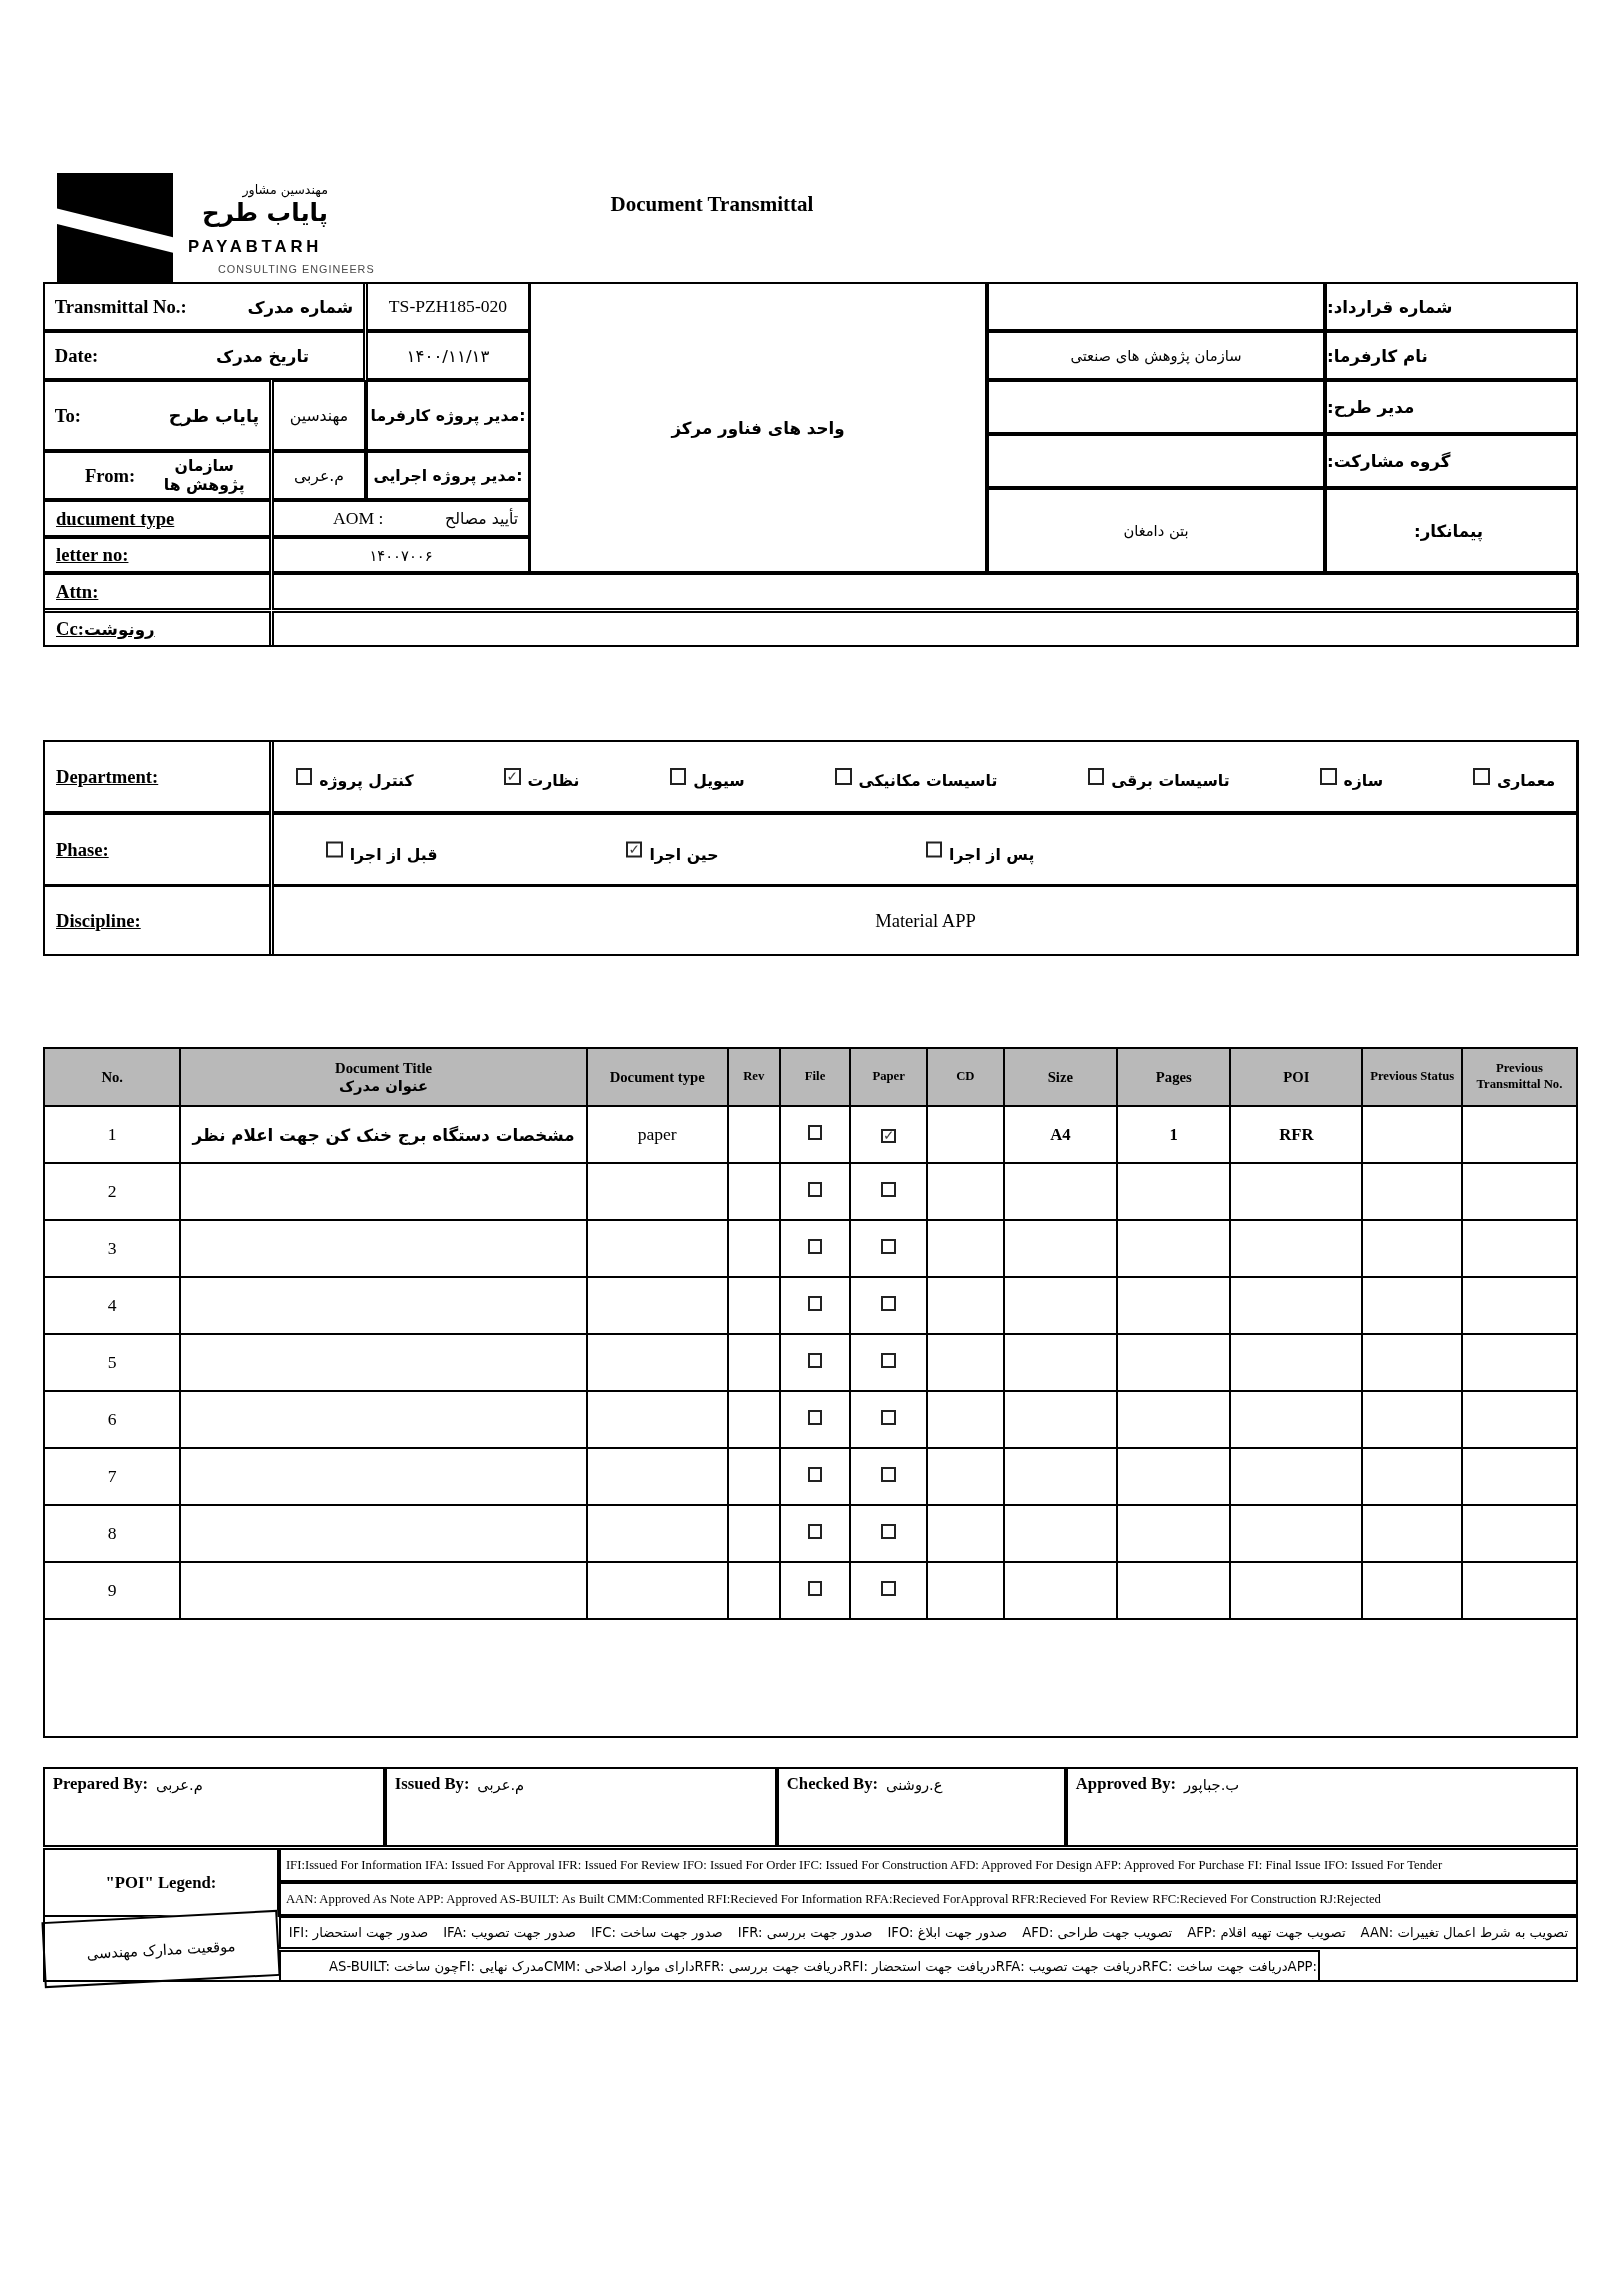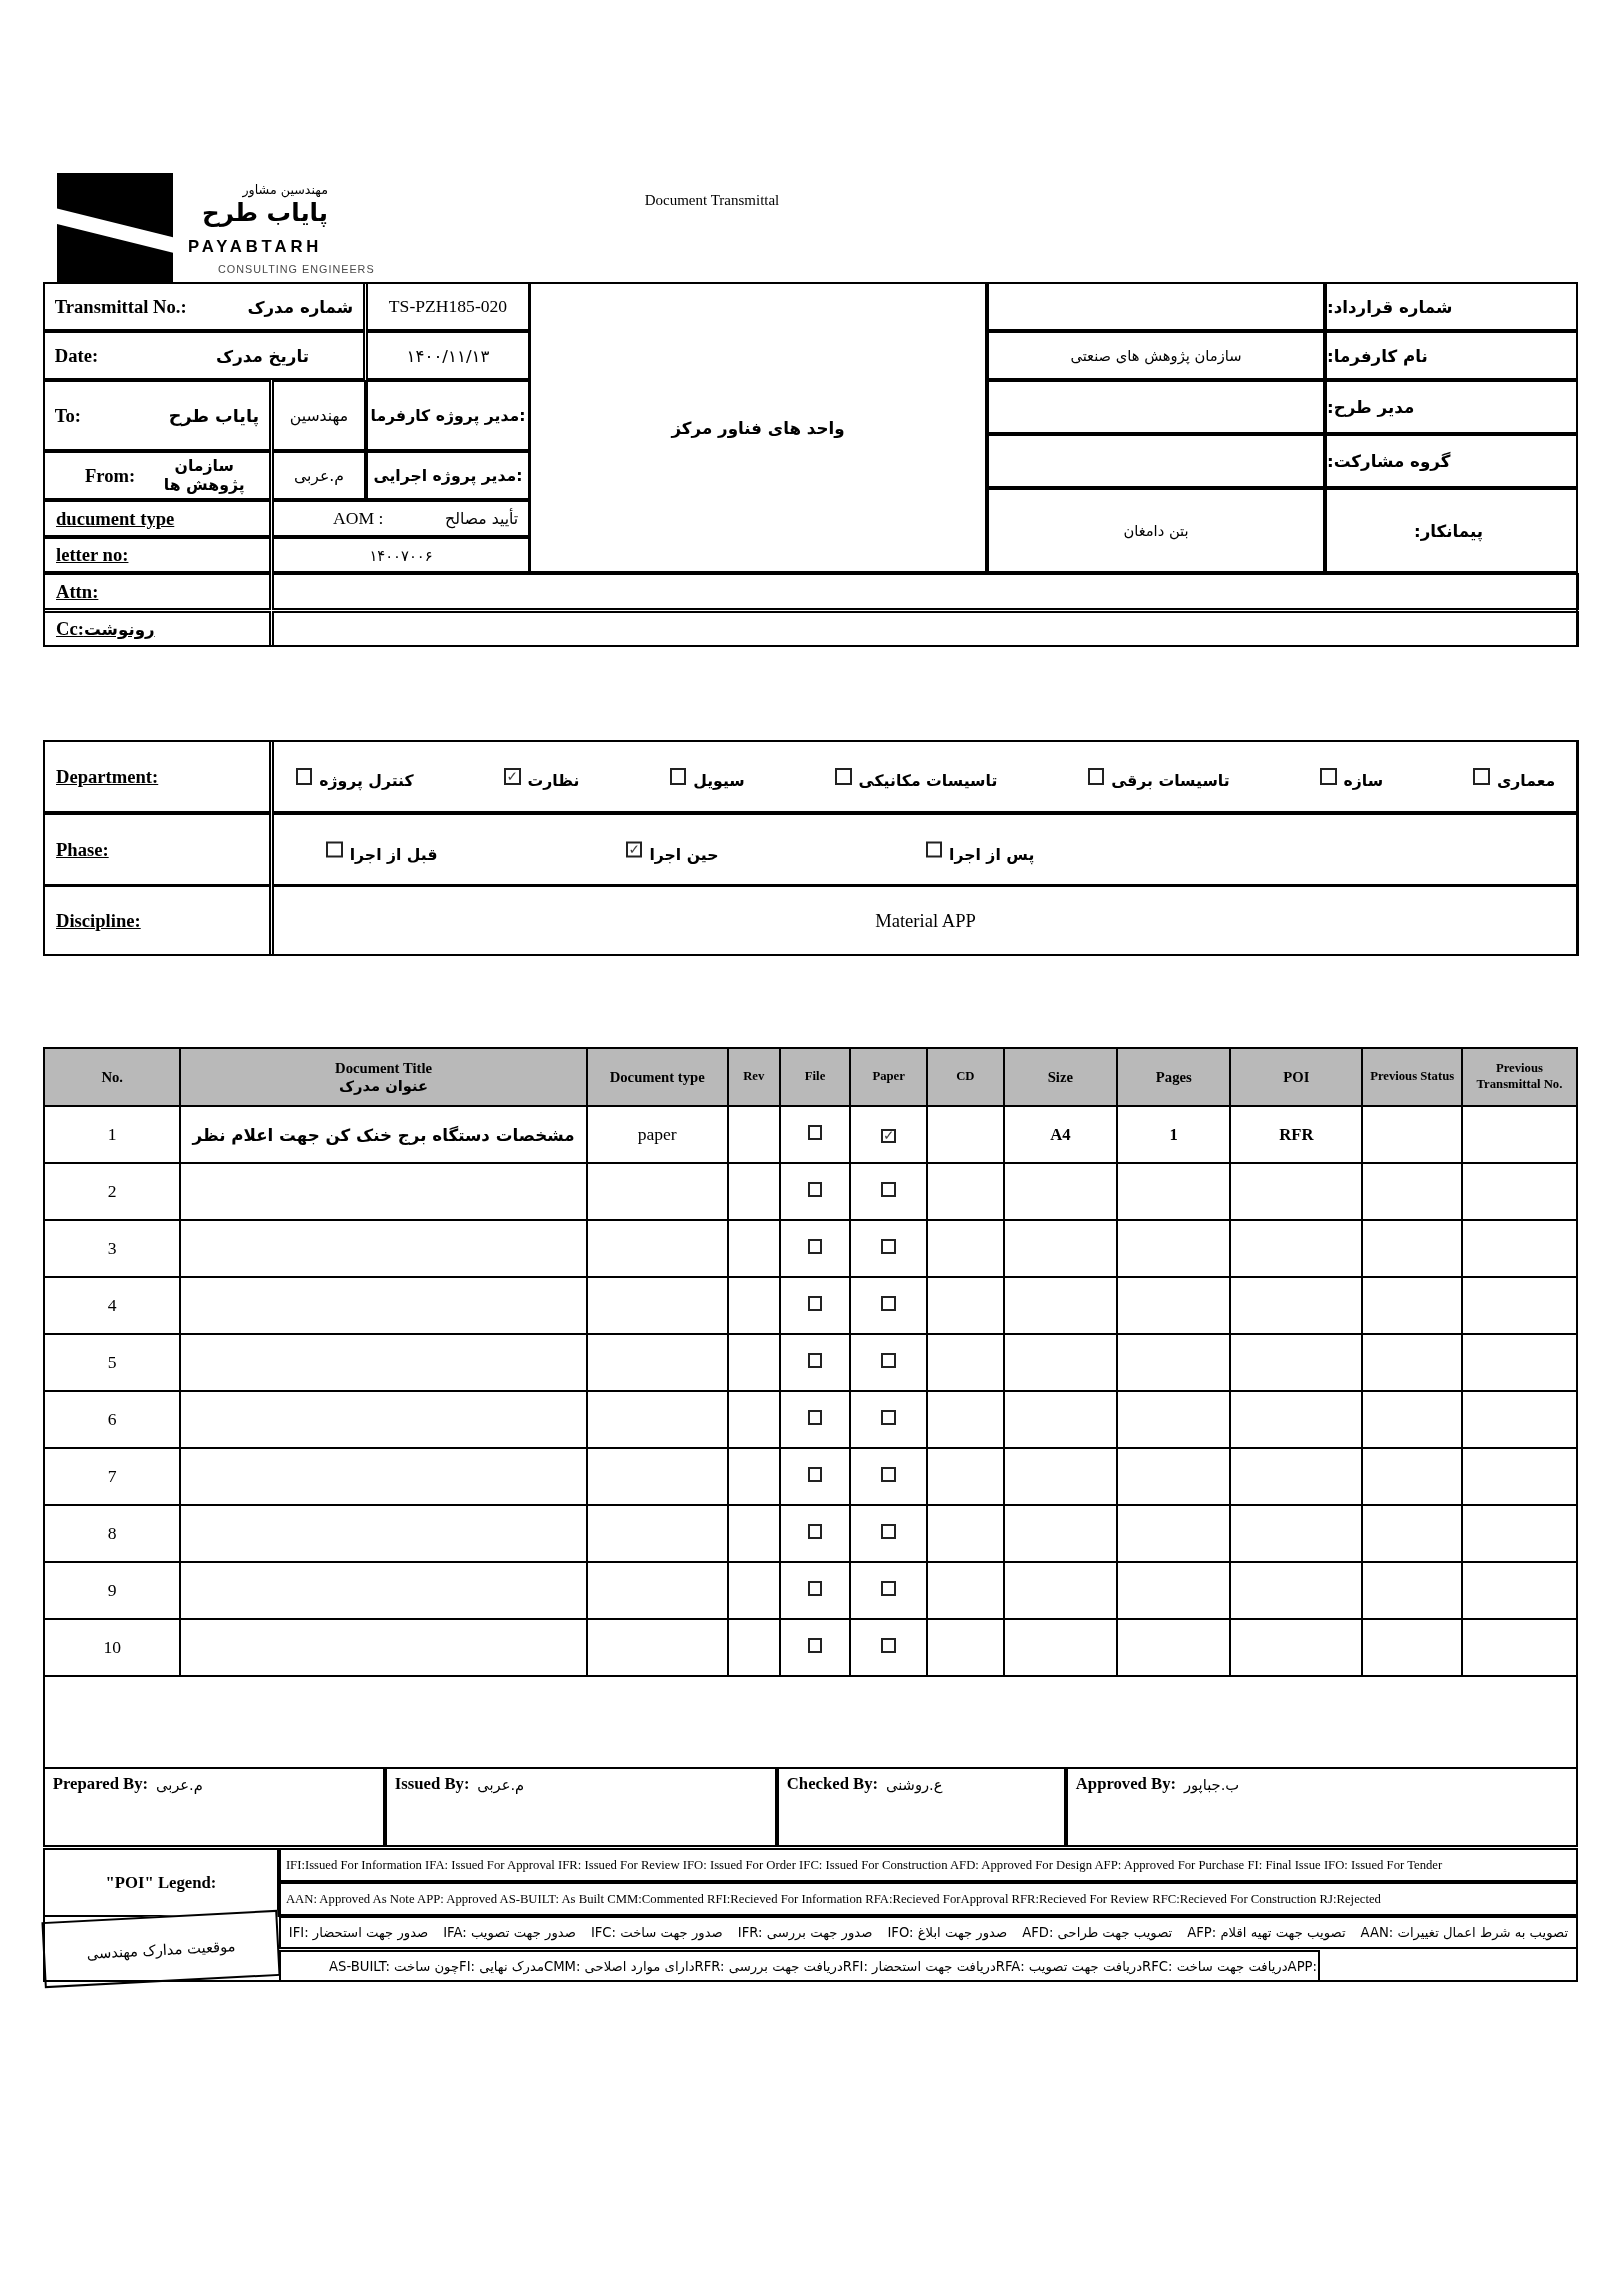--- a/index.html
+++ b/index.html
@@ -25,21 +25,21 @@
   .logo-box{position:absolute;left:57px;top:173px;width:116px;height:112px;background:#000;overflow:hidden;}
   .swoosh{position:absolute;left:-11.8px;top:51px;width:147px;height:14.7px;background:#fff;
           transform:rotate(14deg);border-radius:7.8px 2px 2px 7.8px;}
   .logo-fa-small{position:absolute;left:186px;top:182px;width:142px;text-align:right;font-size:12.7px;}
   .logo-fa-big{position:absolute;left:186px;top:198px;width:142px;text-align:right;font-size:24.5px;}
   .logo-en-big{position:absolute;left:188px;top:237px;font-size:16.7px;font-weight:bold;letter-spacing:3.9px;
                font-family:"Liberation Sans",sans-serif;}
   .logo-en-small{position:absolute;left:218px;top:263px;font-size:10.8px;color:#4a4a4a;letter-spacing:1px;
                font-family:"Liberation Sans",sans-serif;}
   .doc-title{position:absolute;left:418px;top:192px;width:588px;text-align:center;
-             font-size:15px;font-weight:normal;}
+             font-size:21px;font-weight:bold;}
   
   .dept-row{justify-content:space-between;padding:0 21.6px;flex-direction:row-reverse;}
   .phase-row{position:relative;}
   .phase-row .ck-item{position:absolute;top:50%;transform:translateY(-50%);}
   
   #doctable{position:absolute;left:43px;top:1047px;width:1535px;border-collapse:collapse;
             table-layout:fixed;font-family:"Liberation Serif",serif;}
   #doctable th,#doctable td{border:2.9px solid #000;text-align:center;vertical-align:middle;
             overflow:hidden;padding:0 2px;}
   #doctable thead th{background:#b9b9b9;font-size:14.7px;height:56px;font-weight:bold;}
@@ -355,34 +355,20 @@
         <td></td>
         <td><span class="cbx sm"></span></td>
         <td><span class="cbx sm"></span></td>
         <td></td>
         <td class="bold"></td>
         <td class="bold"></td>
         <td class="bold"></td>
         <td></td>
         <td></td>
       </tr>
-      <tr>
-        <td>10</td>
-        <td class="fa-cell"></td>
-        <td></td>
-        <td></td>
-        <td><span class="cbx sm"></span></td>
-        <td><span class="cbx sm"></span></td>
-        <td></td>
-        <td class="bold"></td>
-        <td class="bold"></td>
-        <td class="bold"></td>
-        <td></td>
-        <td></td>
-      </tr>
       <tr class="filler">
         <td colspan="12"></td>
       </tr>
     </tbody>
 </table>
 
 <div class="cell sig" style="left:43px;top:1767px;width:342px;height:80px;">
   <span class="lbl-en">Prepared By:</span>
   <span class="fa">م.عربی</span>
 </div>

